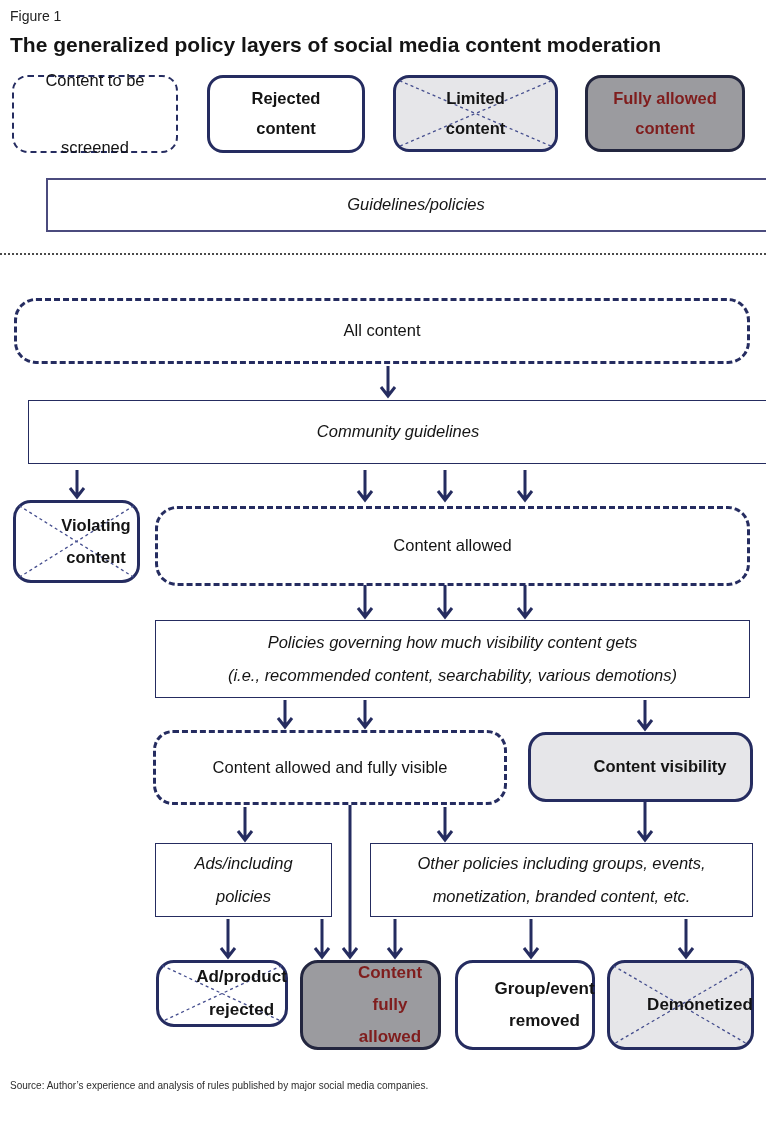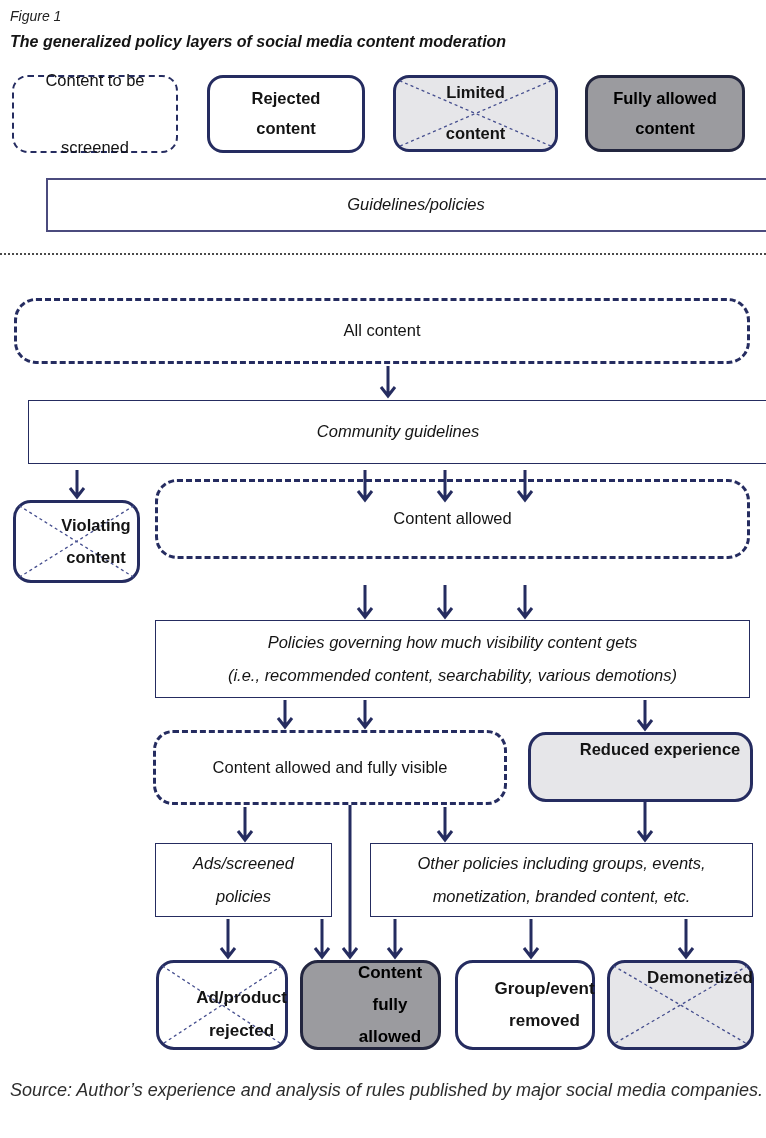--- a/index.html
+++ b/index.html
@@ -2,44 +2,44 @@
 <html style="--navy: #252c60; --cross: #454e8e; --gray-dark: #9b9b9f; --gray-light: #e6e6e9; --slate: #4b4b7e;"><head>
 <meta charset="utf-8">
 <style>
   :root{
     --navy:#252c60; --cross:#454e8e; --gray-dark:#9b9b9f; --gray-light:#e6e6e9;
     --slate:#4b4b7e; --ink:#141414;
   }
   html,body{margin:0;padding:0;background:#fff;}
   #canvas{position:relative;width:766px;height:1138px;background:#fff;overflow:hidden;
           font-family:"Liberation Sans",sans-serif;color:var(--ink);}
-  .abs{position:absolute;box-sizing:border-box;font-style:italic;}
+  .abs{position:absolute;box-sizing:border-box;}
   .box{position:absolute;box-sizing:border-box;display:flex;flex-direction:column;
        align-items:center;justify-content:center;text-align:center;background:#fff;
        font-size:16.5px;line-height:1.8;}
   .box .ln{display:block;position:relative;z-index:2;}
   .bold{font-weight:bold;}
   .italic{font-style:italic;}
   .dash-sm{border:2.5px dashed var(--navy);border-radius:16px;}
   .dash-lg{border:3.5px dashed var(--navy);border-radius:22px;}
   .solid-thin{border:1.6px solid var(--navy);}
   .solid-thick{border:3.5px solid var(--navy);border-radius:18px;padding-left:39px;}
   .slate-border{border:2px solid var(--slate);margin-left:34px;}
-  .fill-dark{background:var(--gray-dark);color:#000000;}
-  .fill-light{background:var(--gray-light);justify-content:space-between;}
+  .fill-dark{background:var(--gray-dark);color:#7f1d1d;}
+  .fill-light{background:var(--gray-light);}
   .cross{position:absolute;left:2px;top:2px;right:2px;bottom:2px;width:calc(100% - 4px);
          height:calc(100% - 4px);z-index:1;pointer-events:none;}
   .cross line{stroke:var(--cross);stroke-width:1.3;stroke-dasharray:3 3;
               vector-effect:non-scaling-stroke;}
   #figure-label{left:10px;top:8px;font-size:14px;color:#222;}
-  #figure-title{left:10px;top:33px;font-size:16px;font-weight:bold;}
+  #figure-title{left:10px;top:33px;font-size:21px;font-weight:bold;}
   #divider{left:0;top:253px;width:766px;border-top:2px dotted #4a4a4a;height:0;}
   #arrows{position:absolute;left:0;top:0;width:766px;height:1138px;pointer-events:none;z-index:3;}
   #arrows path{fill:none;stroke:var(--navy);stroke-width:3;stroke-linejoin:miter;}
-  #source-note{left:10px;top:1080px;font-size:18px;color:#2d2d2d;}
+  #source-note{left:10px;top:1080px;font-size:10px;color:#2d2d2d;}
 </style>
 </head>
 <body>
 
 <div id="canvas">
 
   <div id="figure-label" class="abs">Figure 1</div>
   <div id="figure-title" class="abs">The generalized policy layers of social media content moderation</div>
 
   <div class="box dash-sm" style="left:12px;top:75px;width:166px;height:78px;gap:37px;">
@@ -79,48 +79,48 @@
 
   <div class="box bold solid-thick" style="left:13px;top:500px;width:127px;height:83px;line-height:1.9;">
     <svg class="cross" viewBox="0 0 100 100" preserveAspectRatio="none">
         <line x1="1" y1="1" x2="99" y2="99"></line>
         <line x1="99" y1="1" x2="1" y2="99"></line>
       </svg>
     <span class="ln">Violating</span>
     <span class="ln">content</span>
   </div>
 
-  <div class="box dash-lg" style="left:155px;top:479px;width:595px;height:80px;justify-content:center;">
+  <div class="box dash-lg" style="left:155px;top:506px;width:595px;height:80px;justify-content:center;">
     <span class="ln">Content allowed</span>
   </div>
 
   <div class="box italic solid-thin" style="left:155px;top:620px;width:595px;height:78px;line-height:2.0;font-size:16.5px;">
     <span class="ln">Policies governing how much visibility content gets</span>
     <span class="ln">(i.e., recommended content, searchability, various demotions)</span>
   </div>
 
   <div class="box" style="left:153px;top:730px;width:354px;height:75px;border:3px dashed var(--navy);border-radius:20px;">
     <span class="ln">Content allowed and fully visible</span>
   </div>
 
   <div class="box bold fill-light solid-thick" style="left:528px;top:732px;width:225px;height:70px;">
-    <span class="ln">Reduced experience</span>
+    <span class="ln">Content visibility</span>
   </div>
 
   <div class="box italic solid-thin" style="left:155px;top:843px;width:177px;height:74px;line-height:2.0;">
-    <span class="ln">Ads/screened</span>
+    <span class="ln">Ads/including</span>
     <span class="ln">policies</span>
   </div>
 
   <div class="box italic solid-thin" style="left:370px;top:843px;width:383px;height:74px;line-height:2.0;">
     <span class="ln">Other policies including groups, events,</span>
     <span class="ln">monetization, branded content, etc.</span>
   </div>
 
-  <div class="box bold solid-thick" style="left:156px;top:960px;width:132px;height:90px;line-height:1.9;font-size:17px;justify-content:flex-end;">
+  <div class="box bold solid-thick" style="left:156px;top:960px;width:132px;height:67px;line-height:1.9;font-size:17px;">
     <svg class="cross" viewBox="0 0 100 100" preserveAspectRatio="none">
         <line x1="1" y1="1" x2="99" y2="99"></line>
         <line x1="99" y1="1" x2="1" y2="99"></line>
       </svg>
     <span class="ln">Ad/product</span>
     <span class="ln">rejected</span>
   </div>
   <div class="box bold fill-dark solid-thick" style="left:300px;top:960px;width:141px;height:90px;line-height:1.9;font-size:17px;border-color:#23263f;">
     <span class="ln">Content</span>
     <span class="ln">fully allowed</span>

